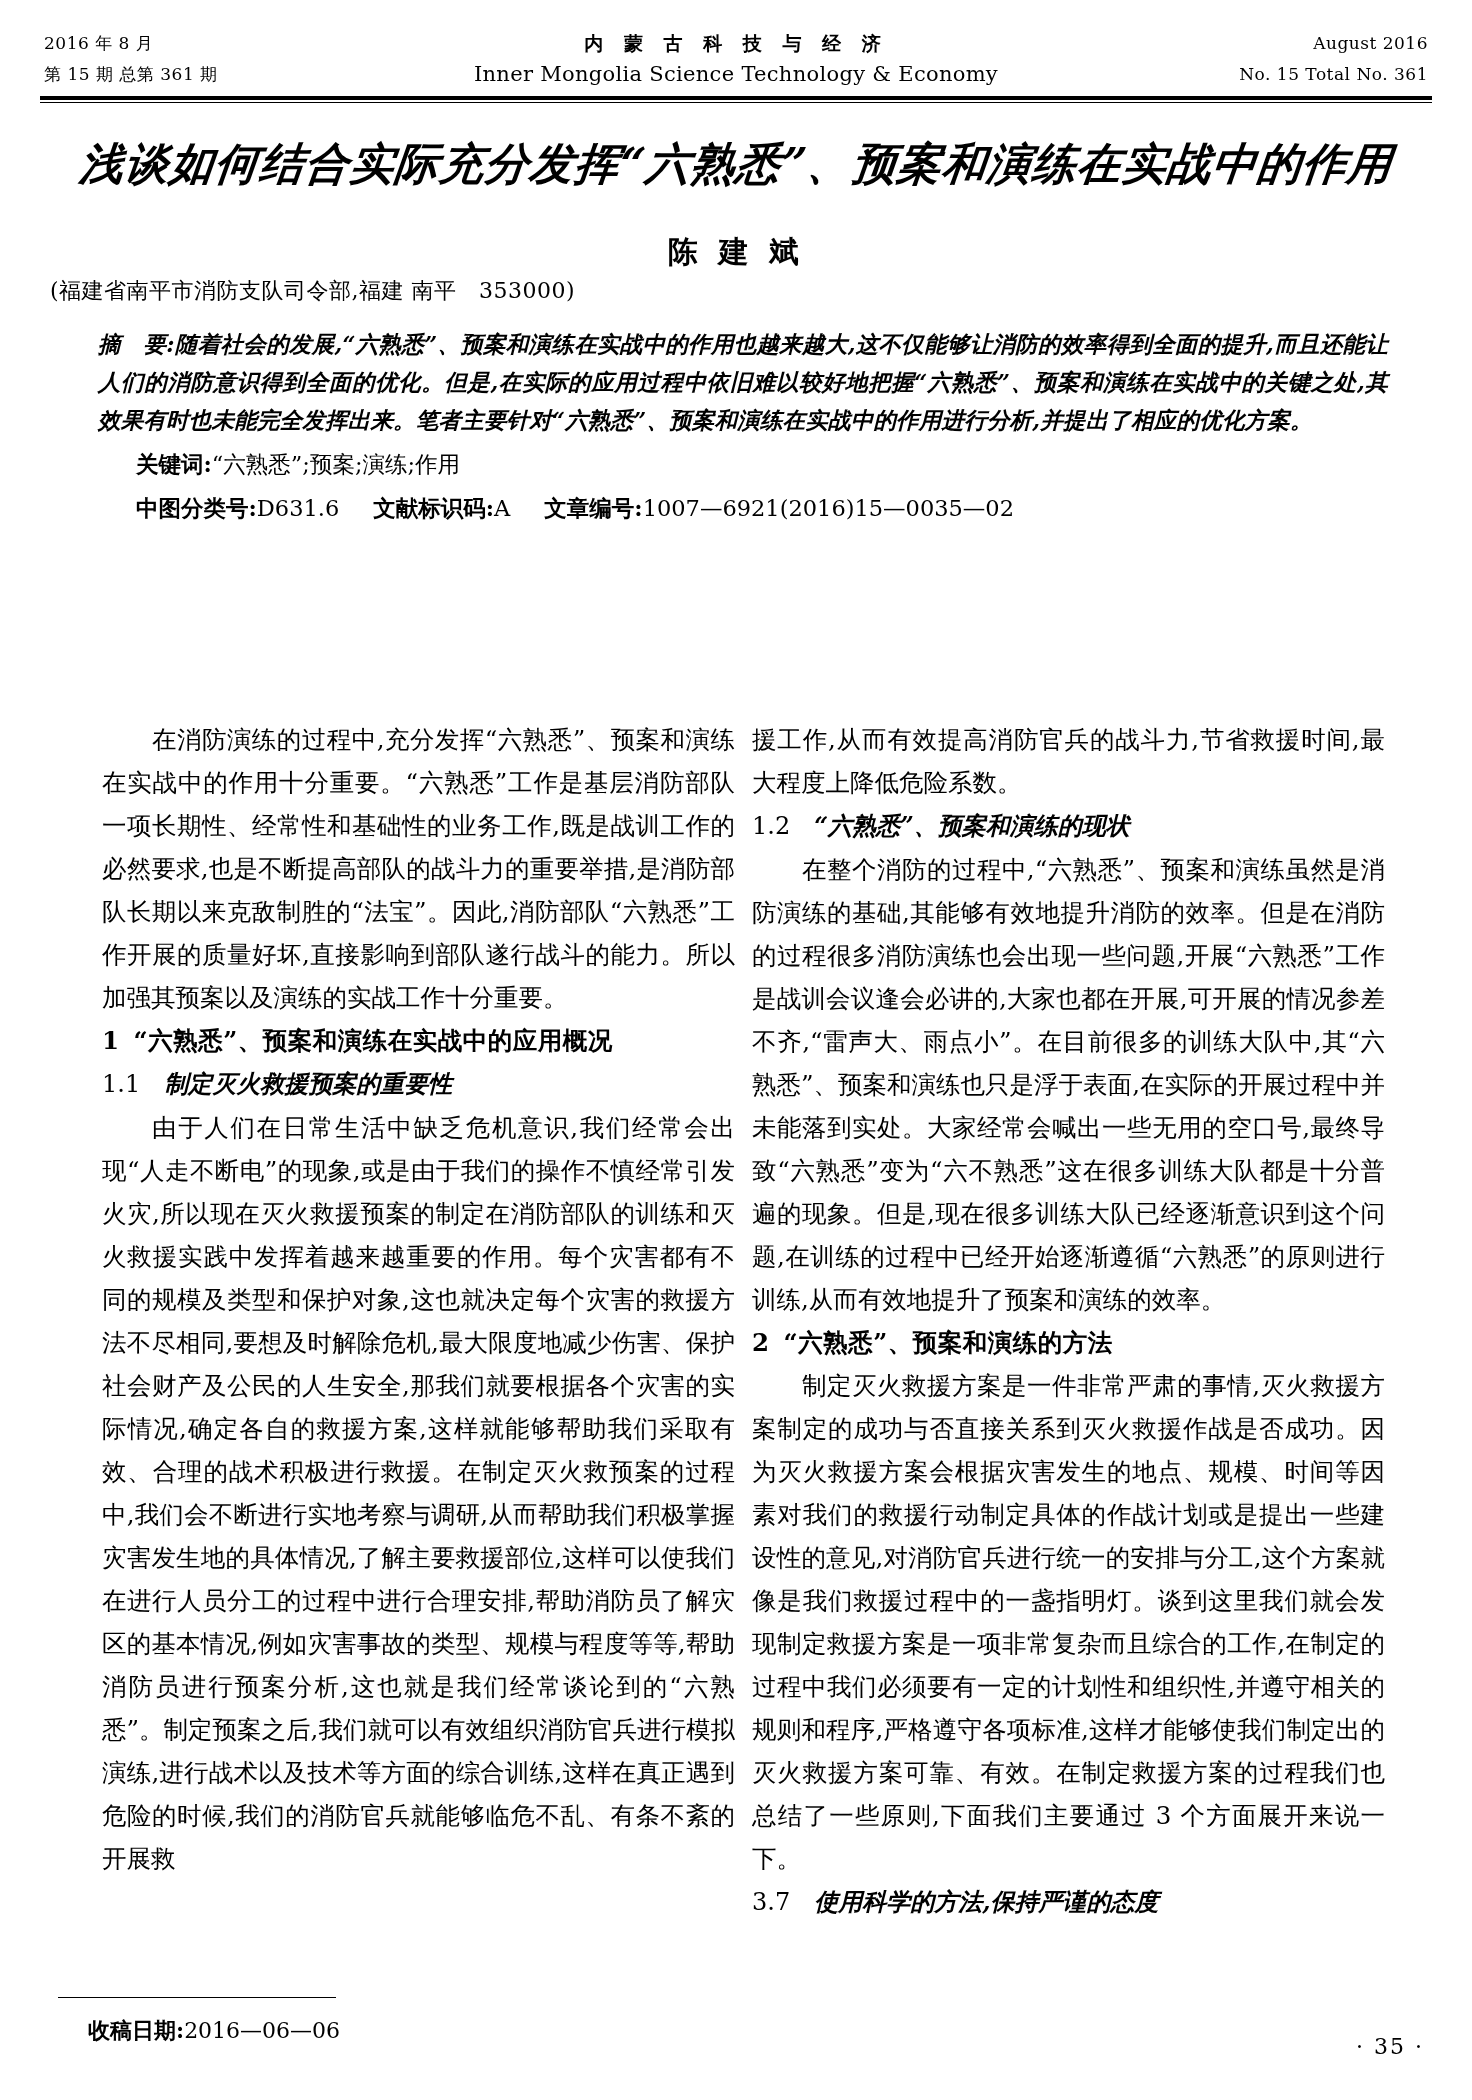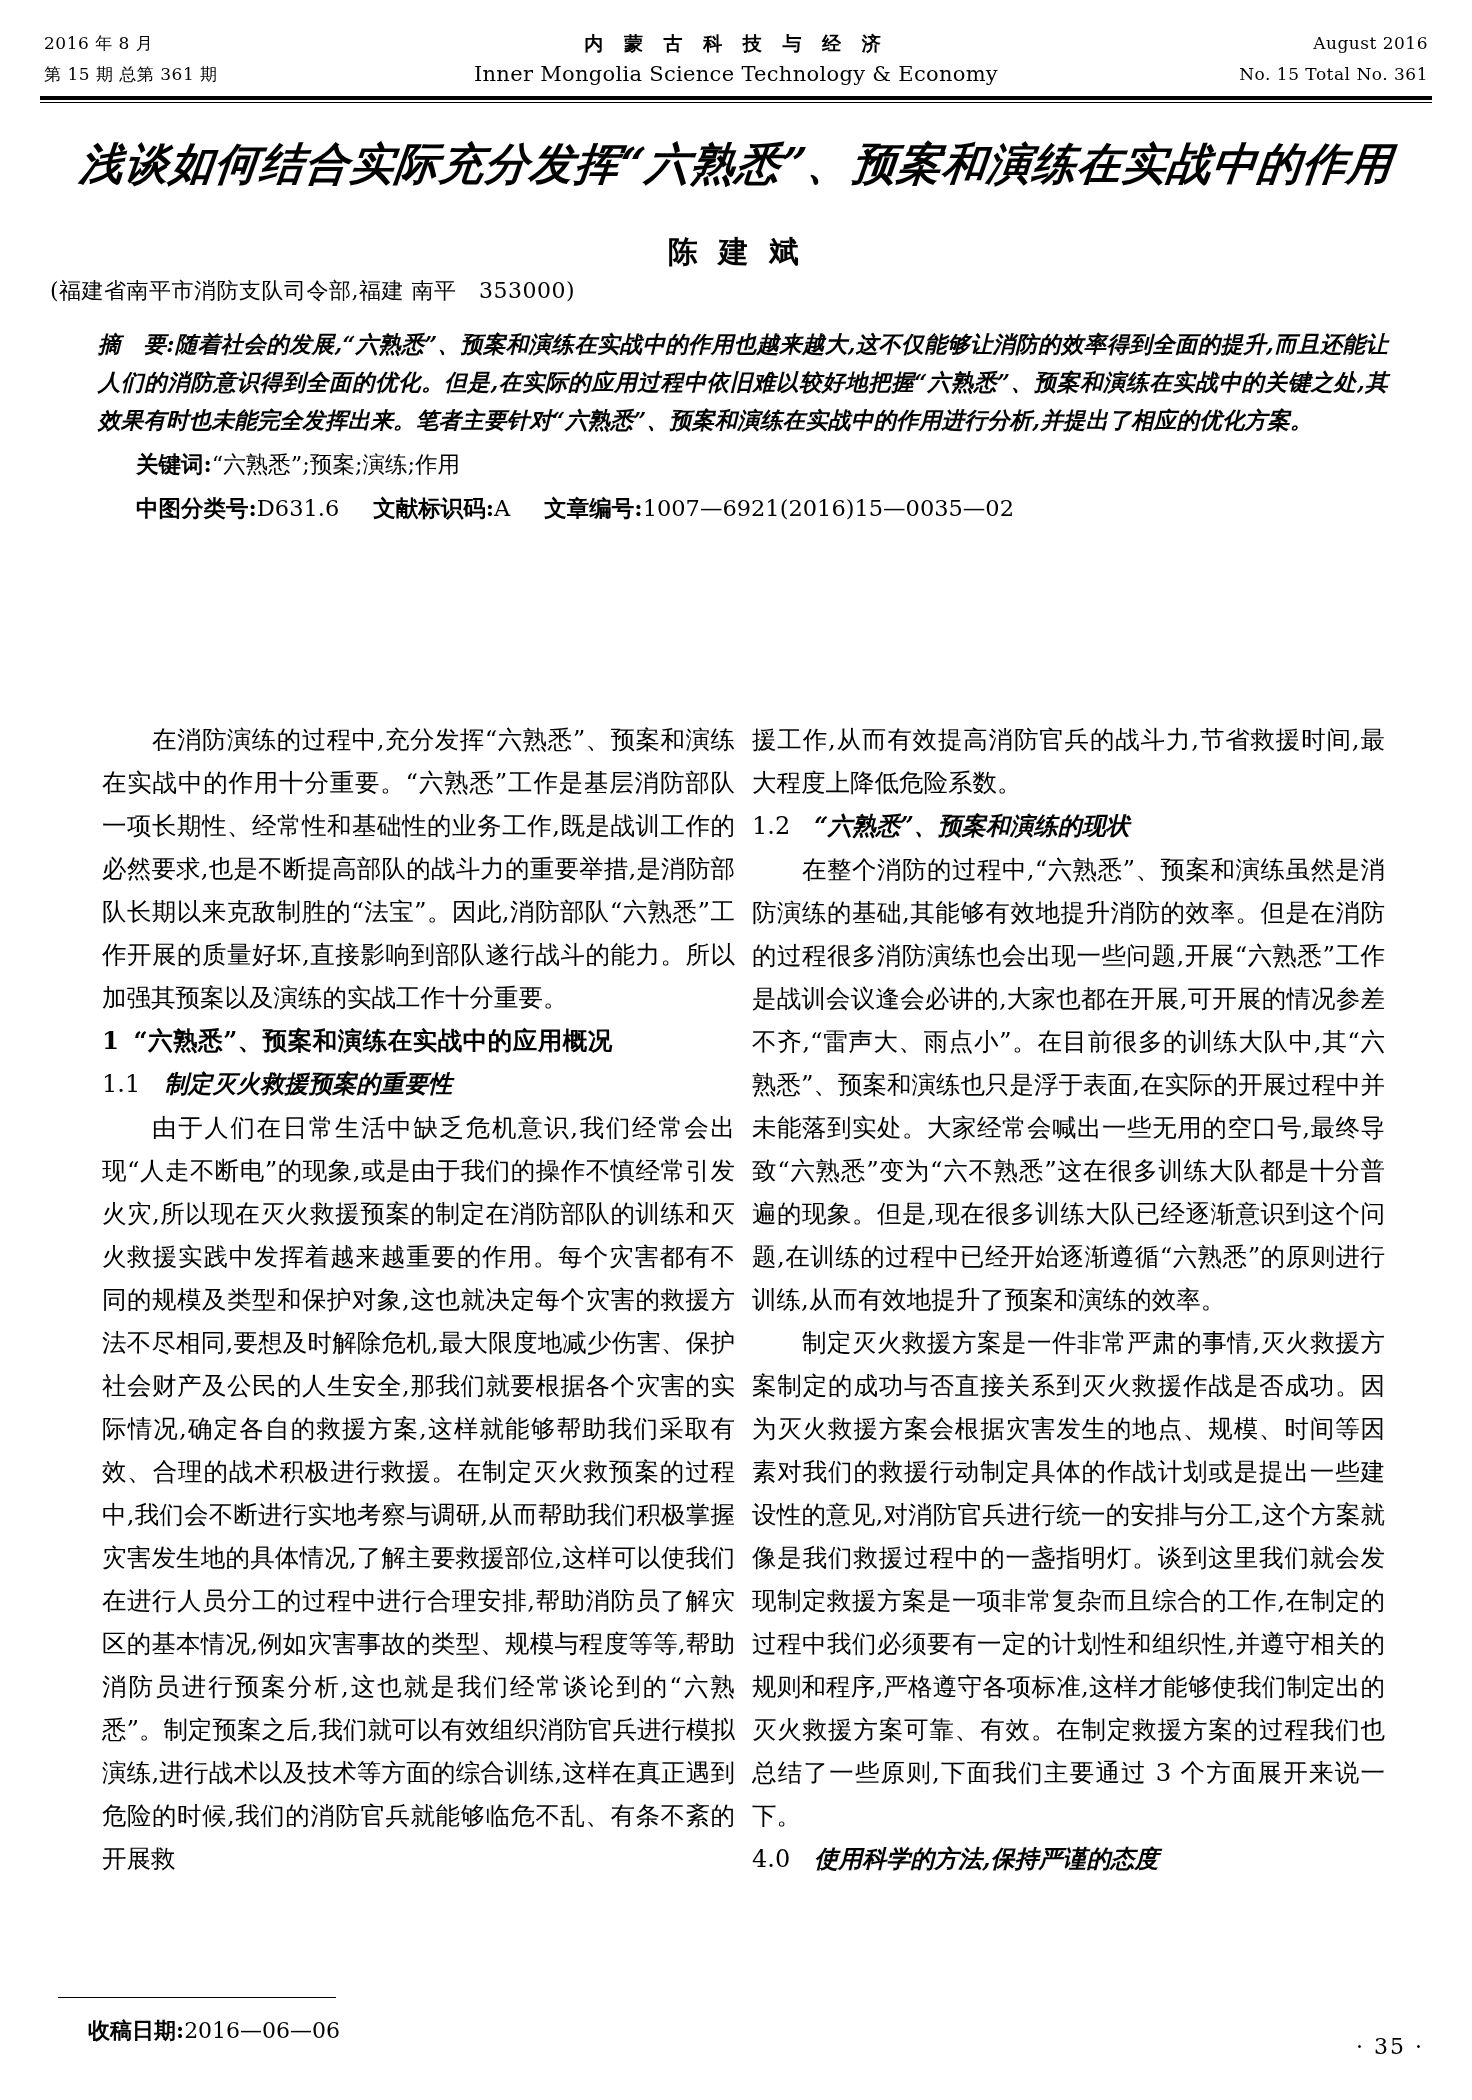--- a/index.html
+++ b/index.html
@@ -263,22 +263,23 @@
     <p class="p">在消防演练的过程中,充分发挥“六熟悉”、预案和演练在实战中的作用十分重要。“六熟悉”工作是基层消防部队一项长期性、经常性和基础性的业务工作,既是战训工作的必然要求,也是不断提高部队的战斗力的重要举措,是消防部队长期以来克敌制胜的“法宝”。因此,消防部队“六熟悉”工作开展的质量好坏,直接影响到部队遂行战斗的能力。所以加强其预案以及演练的实战工作十分重要。</p>
     <p class="h1"><span class="num">1</span><span>“六熟悉”、预案和演练在实战中的应用概况</span></p>
     <p class="h2"><span class="num">1.1</span><span>制定灭火救援预案的重要性</span></p>
     <p class="p">由于人们在日常生活中缺乏危机意识,我们经常会出现“人走不断电”的现象,或是由于我们的操作不慎经常引发火灾,所以现在灭火救援预案的制定在消防部队的训练和灭火救援实践中发挥着越来越重要的作用。每个灾害都有不同的规模及类型和保护对象,这也就决定每个灾害的救援方法不尽相同,要想及时解除危机,最大限度地减少伤害、保护社会财产及公民的人生安全,那我们就要根据各个灾害的实际情况,确定各自的救援方案,这样就能够帮助我们采取有效、合理的战术积极进行救援。在制定灭火救预案的过程中,我们会不断进行实地考察与调研,从而帮助我们积极掌握灾害发生地的具体情况,了解主要救援部位,这样可以使我们在进行人员分工的过程中进行合理安排,帮助消防员了解灾区的基本情况,例如灾害事故的类型、规模与程度等等,帮助消防员进行预案分析,这也就是我们经常谈论到的“六熟悉”。制定预案之后,我们就可以有效组织消防官兵进行模拟演练,进行战术以及技术等方面的综合训练,这样在真正遇到危险的时候,我们的消防官兵就能够临危不乱、有条不紊的开展救</p>
   </div>
 
   <div class="col col-right">
     <p class="p" style="text-indent:0">援工作,从而有效提高消防官兵的战斗力,节省救援时间,最大程度上降低危险系数。</p>
     <p class="h2"><span class="num">1.2</span><span>“六熟悉”、预案和演练的现状</span></p>
     <p class="p">在整个消防的过程中,“六熟悉”、预案和演练虽然是消防演练的基础,其能够有效地提升消防的效率。但是在消防的过程很多消防演练也会出现一些问题,开展“六熟悉”工作是战训会议逢会必讲的,大家也都在开展,可开展的情况参差不齐,“雷声大、雨点小”。在目前很多的训练大队中,其“六熟悉”、预案和演练也只是浮于表面,在实际的开展过程中并未能落到实处。大家经常会喊出一些无用的空口号,最终导致“六熟悉”变为“六不熟悉”这在很多训练大队都是十分普遍的现象。但是,现在很多训练大队已经逐渐意识到这个问题,在训练的过程中已经开始逐渐遵循“六熟悉”的原则进行训练,从而有效地提升了预案和演练的效率。</p>
+    <p class="h1"><span class="num">2</span><span>“六熟悉”、预案和演练的方法</span></p>
     <p class="p">制定灭火救援方案是一件非常严肃的事情,灭火救援方案制定的成功与否直接关系到灭火救援作战是否成功。因为灭火救援方案会根据灾害发生的地点、规模、时间等因素对我们的救援行动制定具体的作战计划或是提出一些建设性的意见,对消防官兵进行统一的安排与分工,这个方案就像是我们救援过程中的一盏指明灯。谈到这里我们就会发现制定救援方案是一项非常复杂而且综合的工作,在制定的过程中我们必须要有一定的计划性和组织性,并遵守相关的规则和程序,严格遵守各项标准,这样才能够使我们制定出的灭火救援方案可靠、有效。在制定救援方案的过程我们也总结了一些原则,下面我们主要通过 3 个方面展开来说一下。</p>
-    <p class="h2"><span class="num">4.0</span><span>使用科学的方法,保持严谨的态度</span></p>
+    <p class="h2"><span class="num">3.7</span><span>使用科学的方法,保持严谨的态度</span></p>
   </div>
 
   <div class="foot-rule"></div>
   <div class="foot-text">
     <span class="lab">收稿日期:</span><span>2016—06—06</span>
   </div>
   <div class="pagenum">· 35 ·</div>
 
 </div>
 

